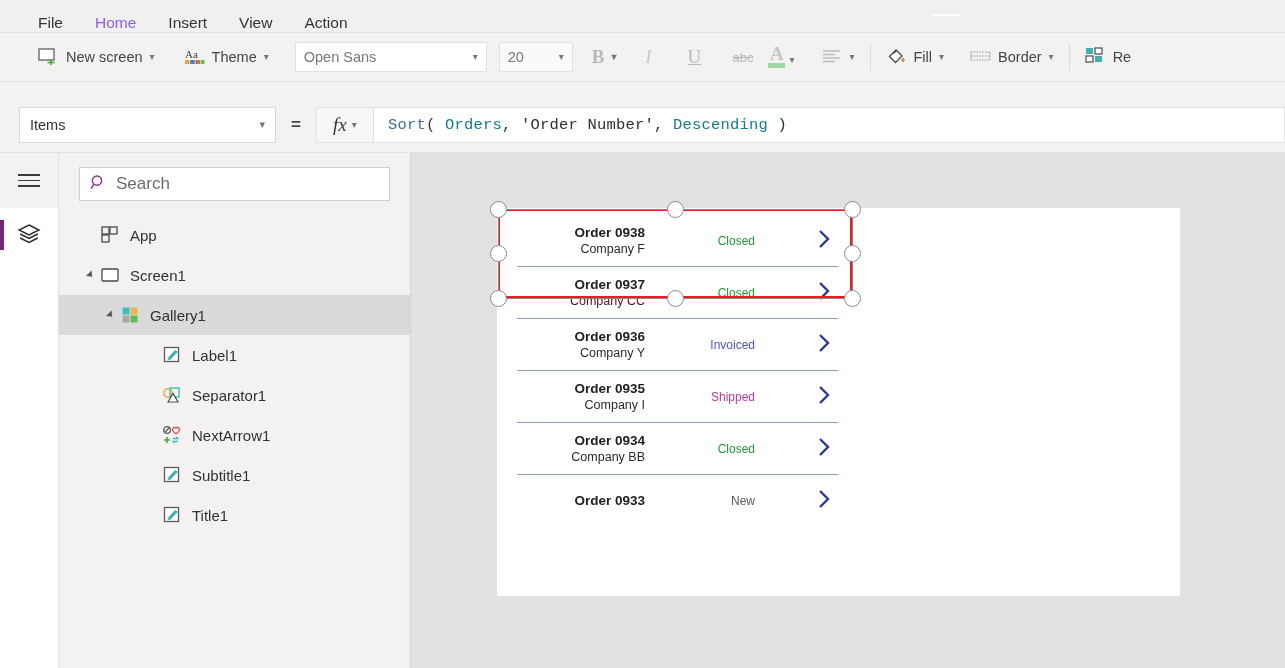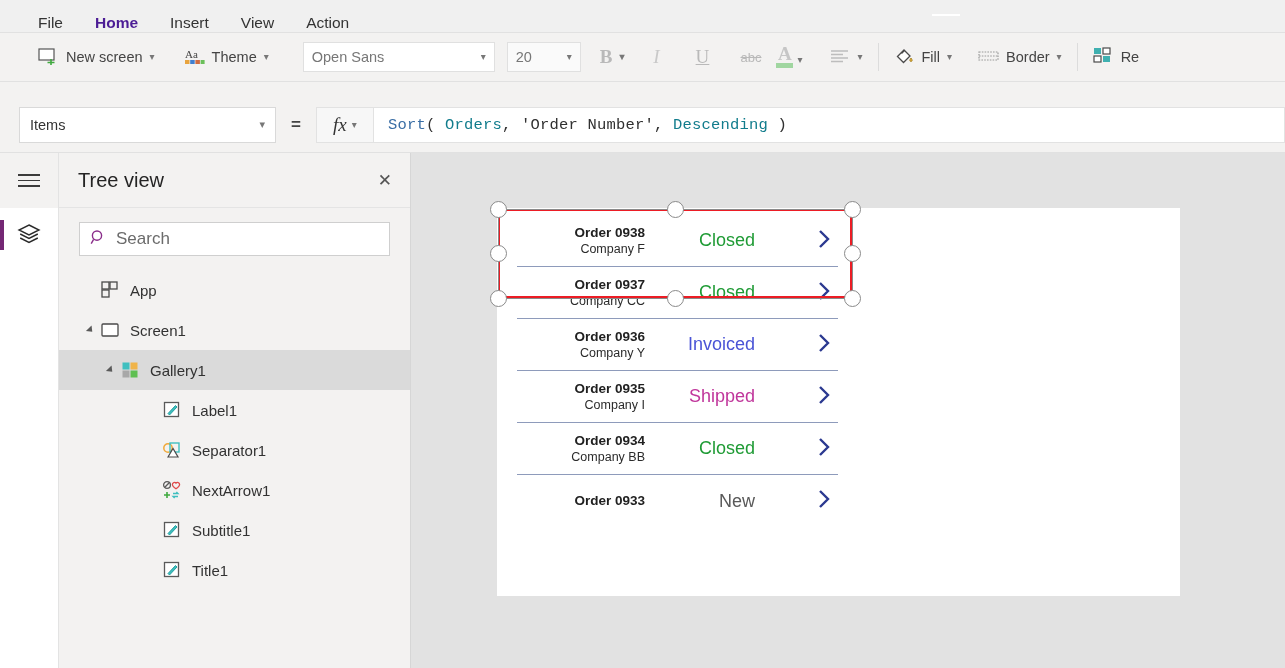--- a/index.html
+++ b/index.html
@@ -21,21 +21,21 @@
     background: #ffffff;
   }
   .menubar {
     position: absolute; left: 0; top: 0; height: 47px;
     display: flex; align-items: center; padding-left: 38px;
   }
   .menu-item {
     position: relative; font-size: 15.5px; color: #333333;
     padding: 0 0 2px 0; margin-right: 32px; cursor: default; white-space: nowrap;
   }
-  .menu-item.active { font-weight: bold; color: #4c1d95; text-align: center; }
+  .menu-item.active { font-weight: normal; color: #8b5cf6; text-align: center; }
   .menu-item.active::after {
     content: ""; position: absolute; left: -2px; right: -2px; bottom: -8px;
     height: 2.5px; background: #742774;
   }
 
   
   .ribbon {
     position: absolute; left: 0; top: 32px; width: 1285px; height: 50px;
     background: #f3f2f1; border-top: 1px solid #e1e1e1; border-bottom: 1px solid #e1e1e1;
     display: flex; align-items: center; padding-left: 32px;
@@ -44,21 +44,21 @@
     display: flex; align-items: center; height: 32px; padding: 0 6px;
     color: #444; font-size: 14.5px; white-space: nowrap; cursor: default;
   }
   .rb-label { margin-left: 7px; }
   .chev { margin-left: 7px; color: #777; font-size: 10px; line-height: 1; }
   .rb-sep {
     width: 1px; height: 28px; background: #dcdcdc; margin: 0 9px;
   }
   .font-box {
     width: 192px; height: 30px; background: #fff; border: 1px solid #e0e0e0;
-    display: flex; align-items: center; padding: 0 8px; margin-left: 28px;
+    display: flex; align-items: center; padding: 0 8px; margin-left: 20px;
     font-size: 14.5px; color: #777;
   }
   .font-box .chev { margin-left: auto; }
   .size-box {
     width: 74px; height: 30px; background: #fafafa; border: 1px solid #e0e0e0;
     display: flex; align-items: center; padding: 0 8px; margin-left: 12px;
     font-size: 14.5px; color: #777;
   }
   .size-box .chev { margin-left: auto; }
   .fmt-btn {
@@ -182,21 +182,21 @@
     text-align: right;
   }
   .grow {
     position: relative; height: 52px; border-bottom: 1.2px solid #8e9bbb;
     display: flex; align-items: center;
   }
   .grow:last-child { border-bottom: none; }
   .g-titles { width: 110px; margin-left: 18px; }
   .g-title { font-size: 13.5px; font-weight: bold; color: #212121; line-height: 16px; }
   .g-sub { font-size: 12.5px; color: #2b2b2b; line-height: 16px; }
-  .g-status { font-size: 18px; width: 110px; }
+  .g-status { font-size: 12px; width: 110px; }
   .g-arrow {
     position: absolute; right: 6px; top: 50%; transform: translateY(-50%);
   }
 
   
   .sel-box {
     position: absolute; left: 498px; top: 209px; width: 354px; height: 89px;
     border: 2.5px solid #ec1c24; pointer-events: none;
   }
   .handle {
@@ -349,24 +349,20 @@
         <svg width="24" height="22" viewBox="0 0 24 22">
           <path d="M12 2 L22 7 L12 12 L2 7 Z" fill="#fff" stroke="#2b2b2b" stroke-width="1.4"></path>
           <path d="M3.2 11 L12 15.4 L20.8 11" fill="none" stroke="#2b2b2b" stroke-width="1.4"></path>
           <path d="M3.2 15 L12 19.4 L20.8 15" fill="none" stroke="#2b2b2b" stroke-width="1.4"></path>
         </svg>
       </span>
     </div>
   </div>
 
   <div class="treepanel">
-    <div class="tree-head">
-      <div class="tree-title">Tree view</div>
-      <div class="tree-close">✕</div>
-    </div>
 
     <div class="search-wrap">
       <div class="search-box">
         <span class="search-ico">
           <svg width="17" height="17" viewBox="0 0 17 17">
             <circle cx="7" cy="6.6" r="4.6" fill="none" stroke="#8a2d8a" stroke-width="1.4"></circle>
             <path d="M3.6 10.4 L1.2 14.6" stroke="#8a2d8a" stroke-width="1.4"></path>
           </svg>
         </span>
         <span class="search-ph">Search</span>

